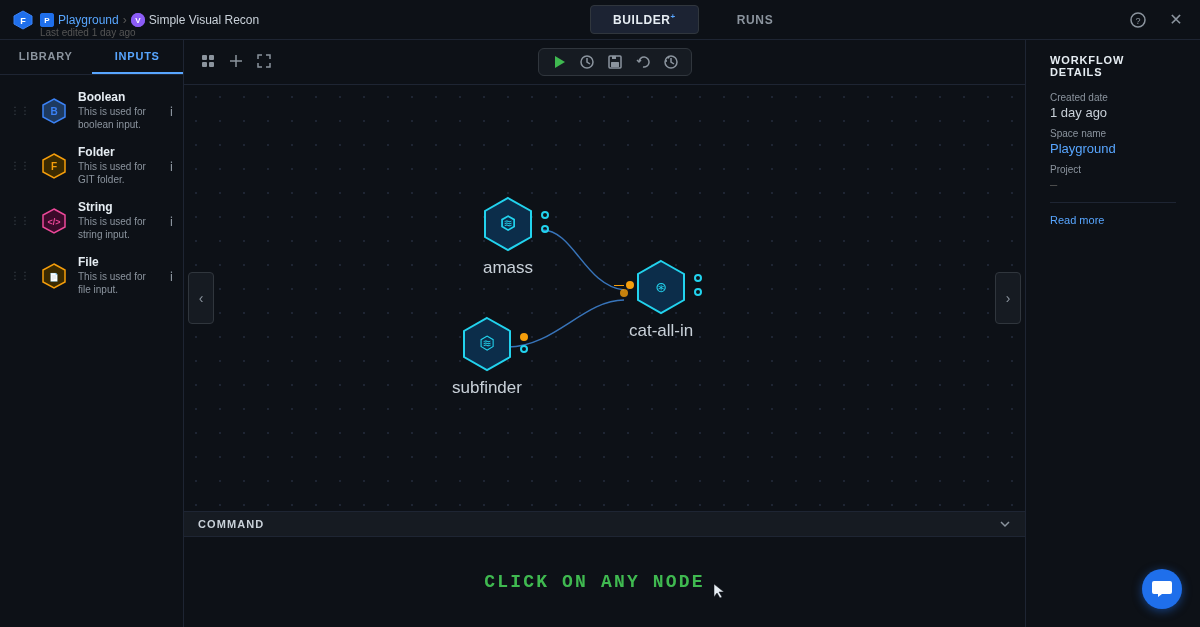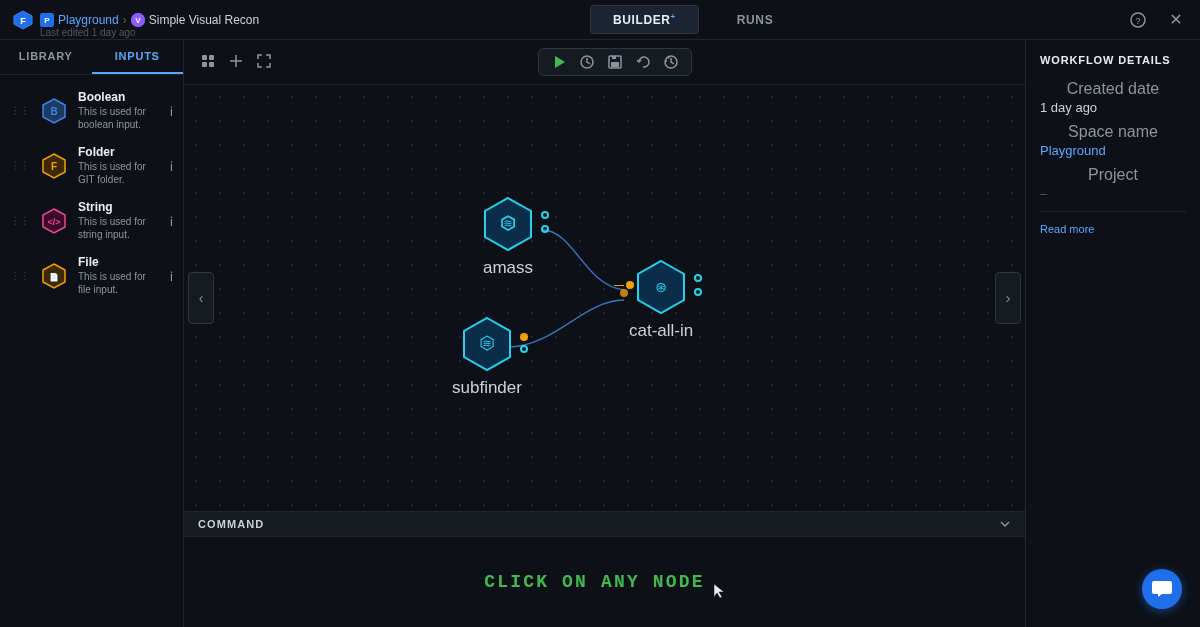--- a/index.html
+++ b/index.html
@@ -340,38 +340,37 @@
       color: #3fb950;
       letter-spacing: 0.12em;
       font-weight: 700;
     }
 
     
     .right-panel {
       width: 175px;
       background: #0d1117;
       border-left: 1px solid #1e2533;
-      padding: 14px 14px;
+      padding: 14px 24px;
       flex-shrink: 0;
     }
     .panel-title {
       font-size: 11px;
       font-weight: 700;
       letter-spacing: 0.08em;
       color: #e6edf3;
       margin-bottom: 14px;
     }
     .detail-row {
       margin-bottom: 8px;
     }
     .detail-label {
-      font-size: 16px;
+      font-size: 10px;
       color: #8b949e;
       margin-bottom: 2px;
-      text-align: center;
     }
     .detail-value {
       font-size: 13px;
       color: #c9d1d9;
     }
     .detail-value.link {
       color: #58a6ff;
       cursor: pointer;
     }
     .detail-value.muted {

